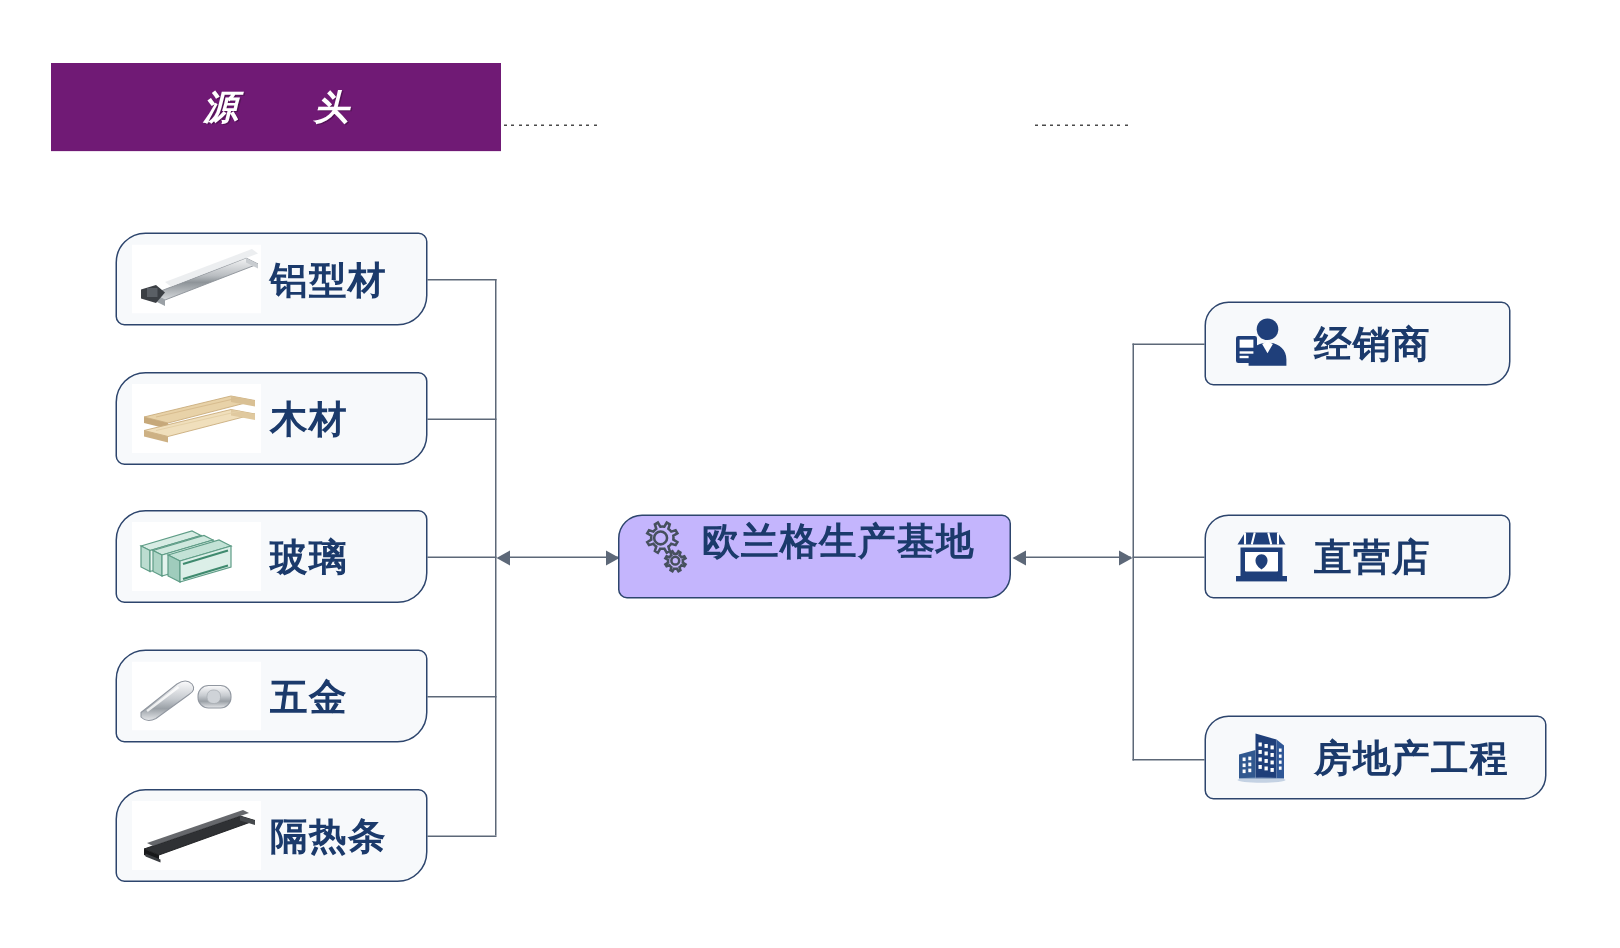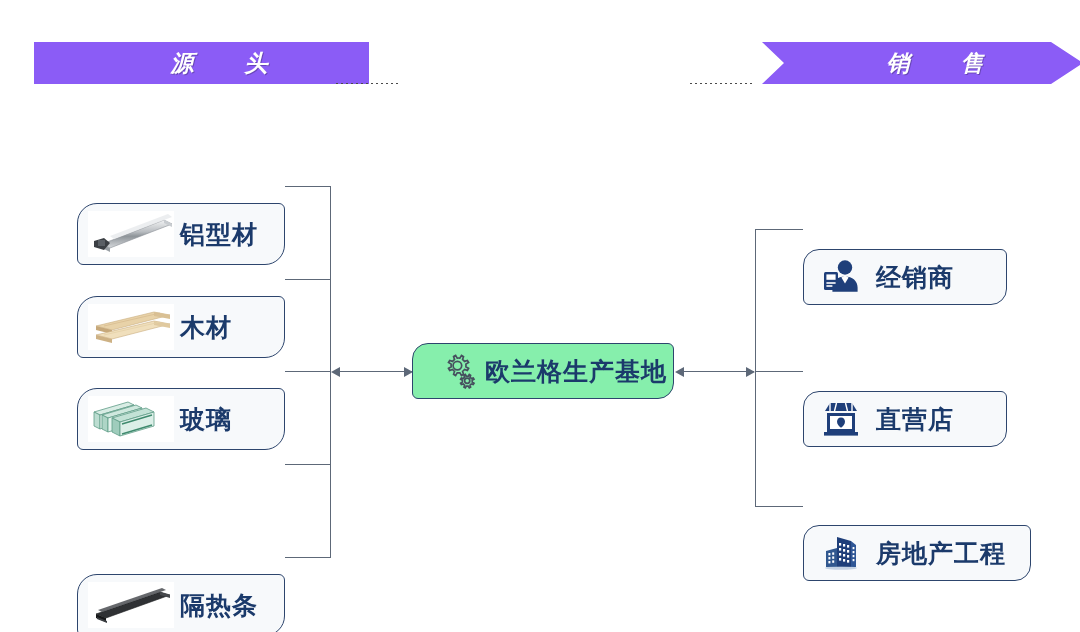--- a/index.html
+++ b/index.html
@@ -5,22 +5,22 @@
   html,body{margin:0;padding:0;}
   body{
     width:1080px;height:632px;background:#ffffff;
     font-family:"Liberation Sans","DejaVu Sans",sans-serif;
     position:relative;overflow:hidden;
   }
   #stage{position:absolute;left:0;top:0;width:1080px;height:632px;}
 
   
   .banner{
-    position:absolute;height:42px;background:#8b5cf6;color:#ffffff;
-    display:flex;align-items:center;justify-content:center;padding-left:35px;
+    position:absolute;height:59px;background:#701a75;color:#ffffff;
+    display:flex;align-items:center;justify-content:center;
   }
   .banner .btxt{
     font-size:23px;font-weight:700;letter-spacing:14px;
     text-indent:14px;font-style:italic;
     text-shadow:1px 1px 0 rgba(0,0,0,.25);
     font-family:"DejaVu Sans","Liberation Sans",sans-serif;
   }
   #banner-source{left:34px;top:42px;width:300px;
     clip-path:polygon(0 0, 12px 0, 34px 50%, 12px 100%, 0 100%, 0 100%, 0 0,
                       0 0, 12px 0, 34px 50%, 12px 100%, 0 100%,
@@ -53,59 +53,56 @@
     border-top:5px solid transparent;border-bottom:5px solid transparent;
   }
   .ah-right{border-left:9px solid #5d6878;}
   .ah-left{border-right:9px solid #5d6878;}
 
   
   .card{
     position:absolute;box-sizing:border-box;
     background:#f7f9fb;border:1.6px solid #2d456d;
     border-radius:20px 6px 20px 6px;
-    display:flex;align-items:center;margin-top:48px;
+    display:flex;align-items:center;
   }
   .card .thumb{
     flex:0 0 auto;display:flex;align-items:center;justify-content:center;
   }
   .card .clabel{
     font-size:25px;font-weight:700;color:#1b3a6b;letter-spacing:1px;
     font-family:"DejaVu Sans","Liberation Sans",sans-serif;
     white-space:nowrap;
   }
 
   .left-card{width:208px;height:62px;padding:0 0 0 10px;}
   .left-card .thumb{width:86px;height:46px;}
   .left-card .clabel{margin-left:6px;}
 
   .hub{
     position:absolute;box-sizing:border-box;width:262px;height:56px;
-    background:#86efac;border:1.6px solid #2d456d;border-radius:16px 6px 16px 6px;
-    display:flex;align-items:center;padding-left:24px;
+    background:#c4b5fd;border:1.6px solid #2d456d;border-radius:16px 6px 16px 6px;
+    display:flex;padding-left:7px;
   }
   .hub .clabel{font-size:25px;font-weight:700;color:#1b3a6b;letter-spacing:1px;
     font-family:"DejaVu Sans","Liberation Sans",sans-serif;white-space:nowrap;margin-left:8px;}
 
   .right-card{height:56px;padding-left:16px;border-radius:16px 6px 16px 6px;}
   .right-card .thumb{width:42px;height:42px;}
   .right-card .clabel{margin-left:14px;}
 
   svg{display:block;}
 </style>
 </head>
 <body>
 
 <div id="stage">
 
   <div class="banner chev" id="banner-source">
     <span class="btxt">源　头</span>
-  </div>
-  <div class="banner chev" id="banner-sales">
-    <span class="btxt">销　售</span>
   </div>
   <div class="dotline" id="dot-1"></div>
   <div class="dotline" id="dot-2"></div>
 
   <div class="line vline" style="left:330px;top:186px;height:371px;"></div>
 
   <div class="line hline" style="left:285px;top:186px;width:46px;"></div>
   <div class="line hline" style="left:285px;top:279px;width:46px;"></div>
   <div class="line hline" style="left:285px;top:371px;width:46px;"></div>
   <div class="line hline" style="left:285px;top:464px;width:46px;"></div>
@@ -179,20 +176,40 @@
           <polygon points="24,22 32,26 32,40 24,36" fill="#9fccbc"></polygon>
           <polygon points="32,26 66,16 66,30 32,40" fill="#dcefe8"></polygon>
         </g>
         <line x1="34" y1="28" x2="64" y2="19" stroke="#3f8a6e" stroke-width="1.4"></line>
         <line x1="34" y1="38" x2="64" y2="29" stroke="#3f8a6e" stroke-width="1.4"></line>
       </svg>
     </span>
     <span class="clabel">玻璃</span>
   </div>
 
+  <div class="card left-card" style="left:77px;top:433px;">
+    <span class="thumb">
+      <svg width="86" height="46" viewBox="0 0 86 46">
+        <defs>
+          <linearGradient id="chr" x1="0" y1="0" x2="0" y2="1">
+            <stop offset="0%" stop-color="#fbfbfc"></stop>
+              <stop offset="45%" stop-color="#c7cbd0"></stop>
+            <stop offset="70%" stop-color="#9aa0a6"></stop>
+              <stop offset="100%" stop-color="#e4e6e9"></stop>
+          </linearGradient>
+        </defs>
+        <rect x="0" y="0" width="86" height="46" fill="#ffffff"></rect>
+        <path d="M6,34 L30,15 Q36,11 40,15 Q43,19 38,22 L16,38 Q10,41 6,37 Z" fill="url(#chr)" stroke="#9197a0" stroke-width="0.7"></path>
+        <rect x="44" y="16" width="22" height="15" rx="7" fill="url(#chr)" stroke="#9197a0" stroke-width="0.7"></rect>
+        <rect x="50" y="19" width="9" height="9" rx="4" fill="#cfd3d8" stroke="#a7acb2" stroke-width="0.5"></rect>
+        <path d="M10,33 L31,17" stroke="#ffffff" stroke-width="1.6" opacity="0.8"></path>
+      </svg>
+    </span>
+    <span class="clabel">五金</span>
+  </div>
 
   <div class="card left-card" style="left:77px;top:526px;">
     <span class="thumb">
       <svg width="86" height="46" viewBox="0 0 86 46">
         <rect x="0" y="0" width="86" height="46" fill="#ffffff"></rect>
         <polygon points="8,32 72,10 82,13 18,36" fill="#2f3134" stroke="#1a1b1d" stroke-width="0.6"></polygon>
         <polygon points="8,32 18,36 18,40 8,36" fill="#17181a"></polygon>
         <polygon points="72,10 82,13 82,16 72,13" fill="#46494d"></polygon>
         <polygon points="10,28 74,6 78,8 14,30" fill="#55585c" opacity="0.9"></polygon>
         <polygon points="9,35 19,39 19,41 9,37" fill="#3a3d41"></polygon>

